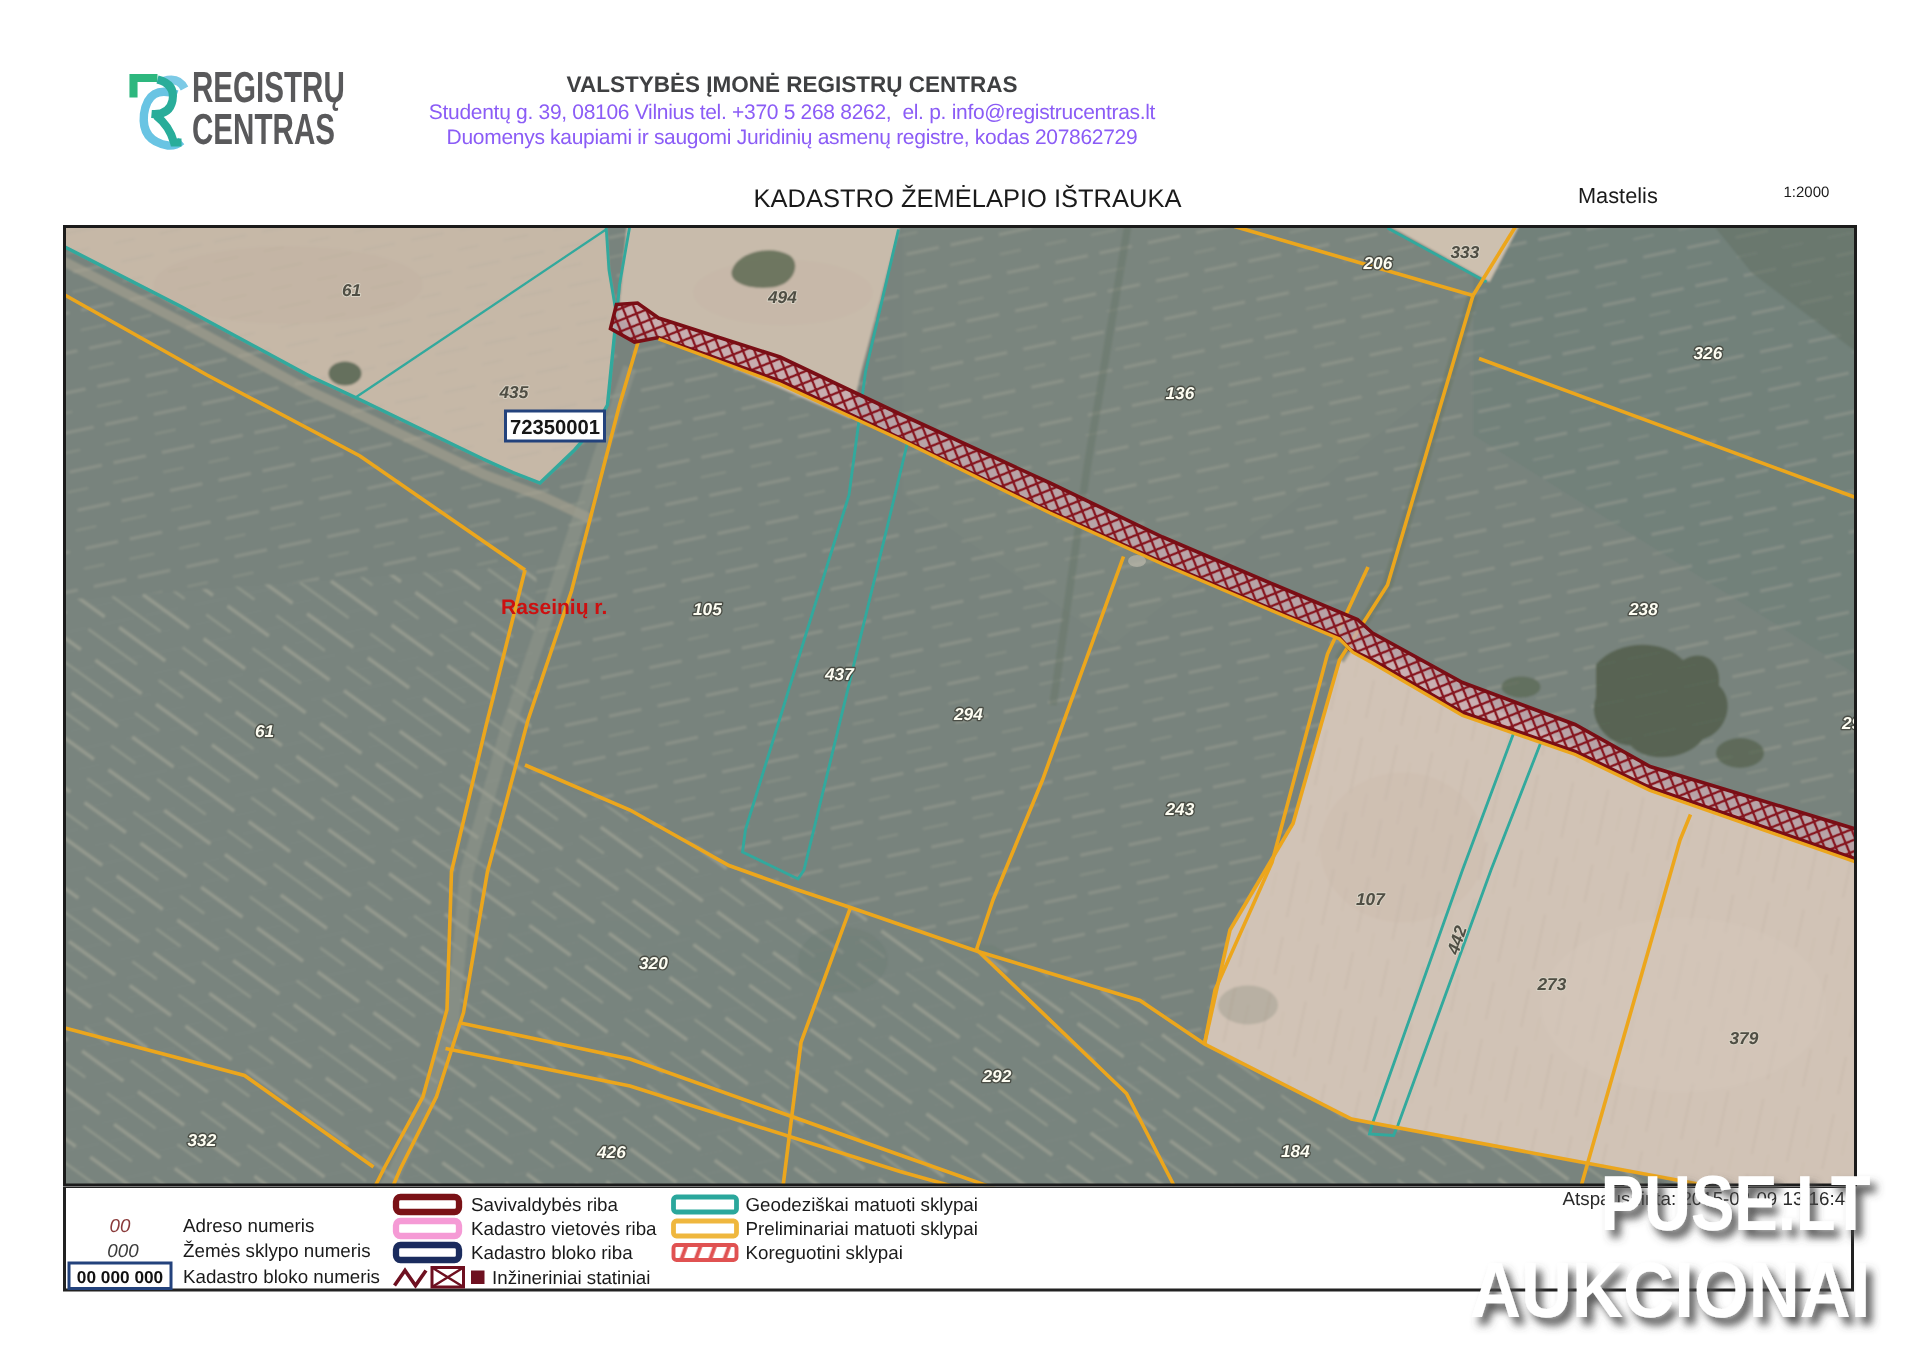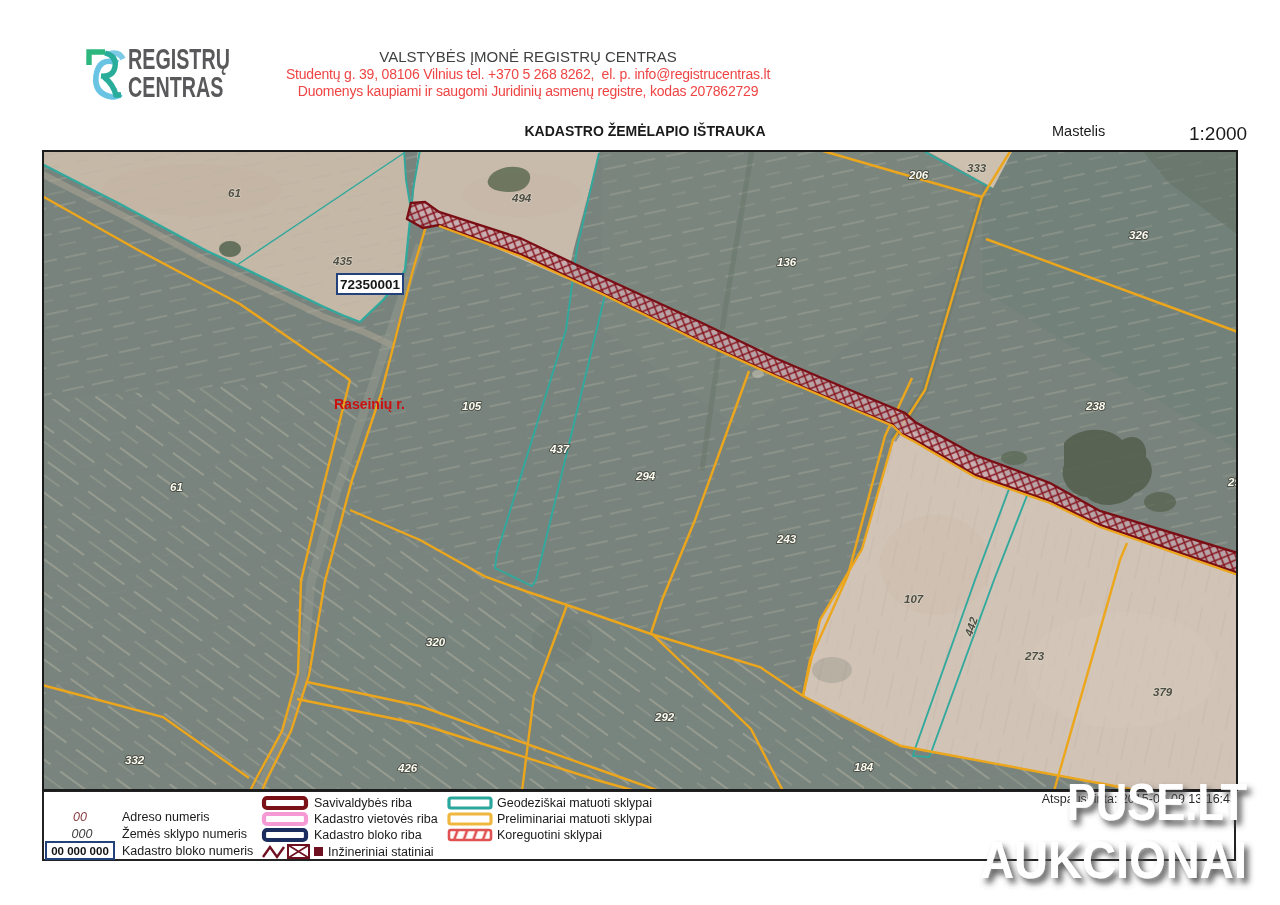--- a/index.html
+++ b/index.html
@@ -1,21 +1,21 @@
 <!DOCTYPE html>
 <html><head>
 <meta charset="utf-8">
 <style>
   html,body{margin:0;padding:0;background:#ffffff;}
   .page{position:relative;width:1280px;height:905px;background:#ffffff;overflow:hidden;
         font-family:"Liberation Sans", sans-serif;}
   .abs{position:absolute;}
-  .hdr1{font-weight:normal;font-size:15px;color:#3f4042;}
-  .hdr2{font-size:14px;color:#ef4444;}
-  .title{font-weight:bold;font-size:14px;color:#1a1a1a;}
+  .hdr1{font-weight:bold;font-size:15px;color:#3f4042;}
+  .hdr2{font-size:14px;color:#8b5cf6;}
+  .title{font-weight:normal;font-size:17px;color:#1a1a1a;}
 </style>
 </head>
 <body>
 <div class="page">
 
   <svg class="abs" style="left:85px;top:46px;" width="42" height="55" viewBox="0 0 42 55">
 
     <path d="M33,17 Q14,10 11,30 Q9,48 27,51 Q32,51.5 36,48" stroke="#69c4e3" stroke-width="5.6" fill="none" stroke-linecap="butt"></path>
     <path d="M24,8 Q34,5 38,13" stroke="#7ccae6" stroke-width="5.6" fill="none"></path>
 
@@ -30,21 +30,21 @@
   <div class="abs hdr1" style="left:193px;top:48px;width:670px;text-align:center;">VALSTYBĖS ĮMONĖ REGISTRŲ CENTRAS</div>
 
   <div class="abs hdr2" style="left:193px;top:66px;width:670px;text-align:center;letter-spacing:-0.2px;">Studentų g. 39, 08106 Vilnius tel. +370 5 268 8262,&nbsp; el. p. info@registrucentras.lt</div>
 
   <div class="abs hdr2" style="left:193px;top:83px;width:670px;text-align:center;letter-spacing:-0.2px;">Duomenys kaupiami ir saugomi Juridinių asmenų registre, kodas 207862729</div>
 
   <div class="abs title" style="left:395px;top:123px;width:500px;text-align:center;">KADASTRO ŽEMĖLAPIO IŠTRAUKA</div>
 
   <div class="abs" style="left:1052px;top:123px;font-size:14.5px;color:#1a1a1a;">Mastelis</div>
 
-  <div class="abs" style="left:1189px;top:123px;font-size:19px;color:#1a1a1a;">1:2000</div>
+  <div class="abs" style="left:1189px;top:123px;font-size:10px;color:#1a1a1a;">1:2000</div>
 
   <svg class="abs" style="left:42px;top:150px;" width="1196" height="641" viewBox="0 0 1196 641">
   <defs>
     <pattern id="patA" width="96" height="26" patternUnits="userSpaceOnUse" patternTransform="rotate(-12)">
       <line x1="0" y1="6" x2="96" y2="6" stroke="#a6a89a" stroke-width="2" stroke-dasharray="22 11"></line>
       <line x1="0" y1="19" x2="96" y2="19" stroke="#9da294" stroke-width="1.4" stroke-dasharray="14 17"></line>
     </pattern>
     <pattern id="patB" width="96" height="27" patternUnits="userSpaceOnUse" patternTransform="rotate(36)">
       <line x1="0" y1="6" x2="96" y2="6" stroke="#a6a89a" stroke-width="2.2" stroke-dasharray="34 12"></line>
       <line x1="0" y1="19" x2="96" y2="19" stroke="#9da294" stroke-width="1.4" stroke-dasharray="20 18"></line>

